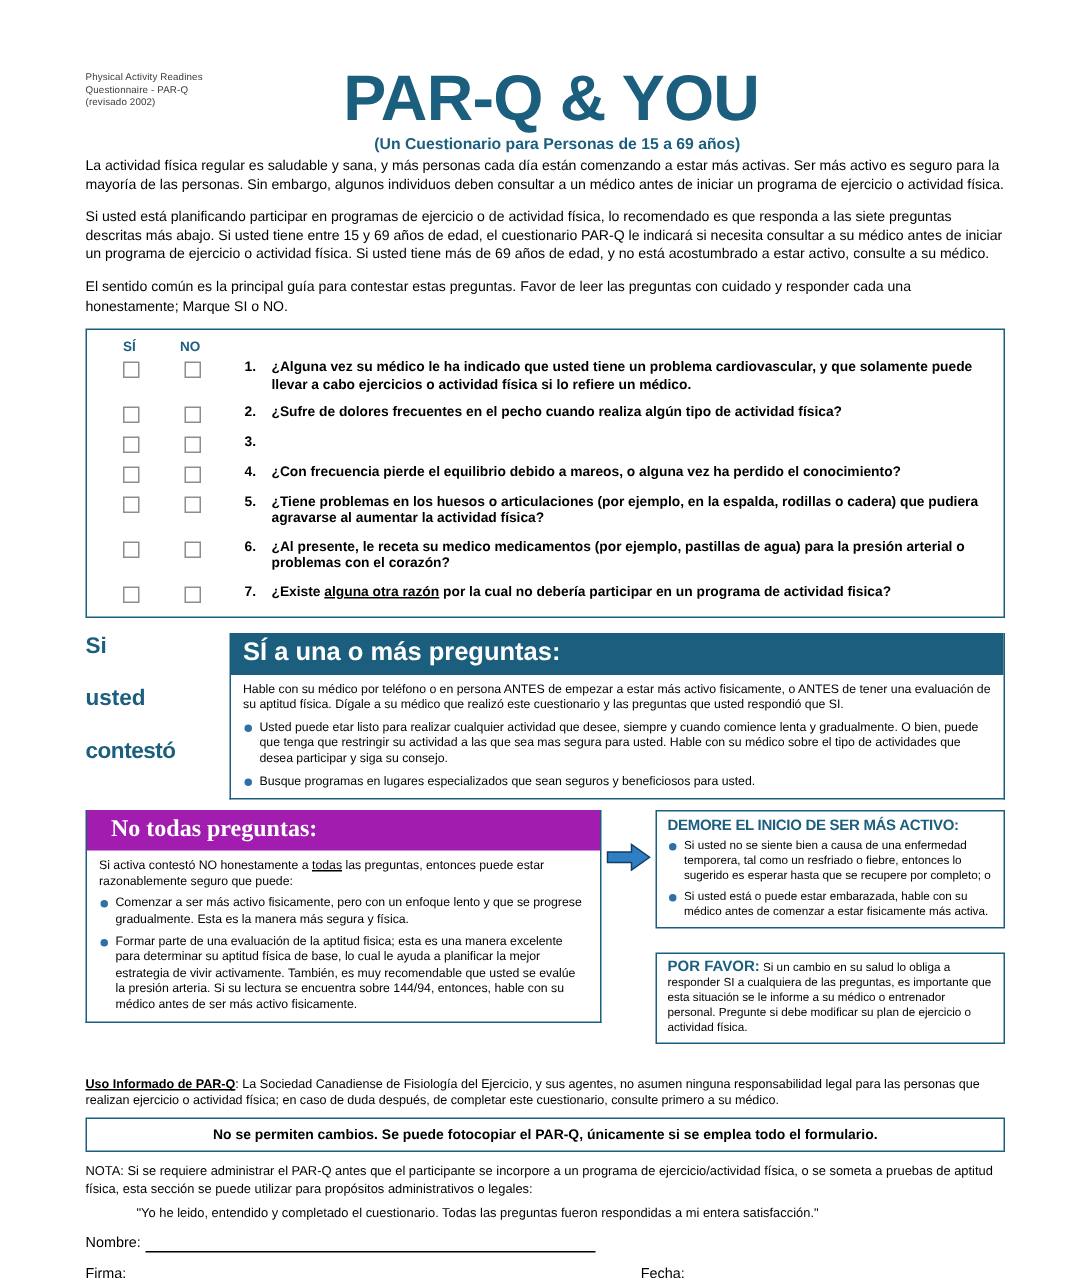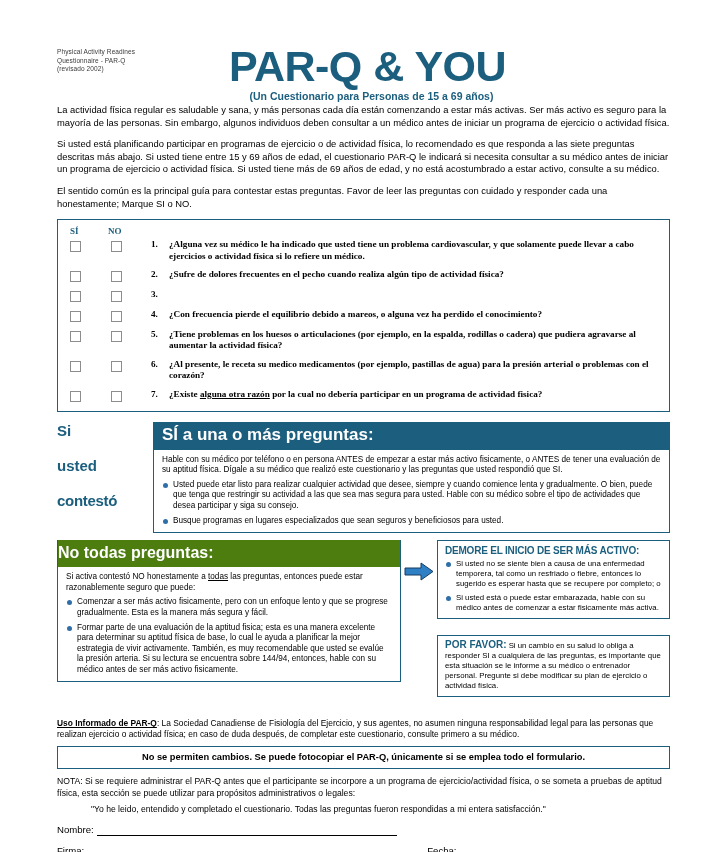--- a/index.html
+++ b/index.html
@@ -68,23 +68,22 @@
     font-size: 9.4px;
     line-height: 12.6px;
     margin: 0 0 9px 0;
     text-align: left;
   }
 
   
   .q-box {
     margin: 6px 45px 0 57px;
     border: 1.6px solid #1b5e7e;
-    padding: 6px 6px 7px 6px;
+    padding: 6px 6px 7px 18px;
     box-sizing: border-box;
-    font-family: Liberation Serif, serif;
   }
   .q-head {
     display: flex;
     font-size: 9px;
     font-weight: bold;
     color: #1b5e7e;
     margin: 0 0 3px 0;
   }
   .q-head .h-si { width: 38px; padding-left: 6px; }
   .q-head .h-no { width: 40px; }
@@ -184,26 +183,27 @@
     display: flex;
     align-items: flex-start;
   }
   .col-left {
     width: 344px;
     border: 1.4px solid #1b5e7e;
     border-top: none;
     box-sizing: border-box;
   }
   .bar2 {
-    background: #4d7c0f;
+    background: #a21caf;
     color: #ffffff;
     font-size: 16px;
     font-weight: bold;
-    padding: 3px 8px 5px 0;
+    padding: 3px 8px 5px 16px;
     line-height: 19px;
+    font-family: Liberation Serif, serif;
   }
   .col-left-body {
     padding: 5px 8px 5px 8px;
     font-size: 8.2px;
     line-height: 10.6px;
   }
   .col-left-body > p { margin: 0 0 4px 0; }
   .arrow-gap {
     width: 36px;
     display: flex;
@@ -407,21 +407,21 @@
       </div>
     </div>
   </div>
 
   <div class="two-col">
     <div class="col-left">
       <div class="bar2">No todas preguntas:</div>
       <div class="col-left-body">
         <p><span>Si activa contestó NO honestamente a </span><u>todas</u><span> las preguntas, entonces puede estar razonablemente seguro que puede:</span></p>
         <ul class="bul">
-          <li>Comenzar a ser más activo fisicamente, pero con un enfoque lento y que se progrese gradualmente. Esta es la manera más segura y fácil.</li>
+          <li>Comenzar a ser más activo fisicamente, pero con un enfoque lento y que se progrese gradualmente. Esta es la manera más segura y física.</li>
           <li>Formar parte de una evaluación de la aptitud fisica; esta es una manera excelente para determinar su aptitud física de base, lo cual le ayuda a planificar la mejor estrategia de vivir activamente. También, es muy recomendable que usted se evalúe la presión arteria. Si su lectura se encuentra sobre 144/94, entonces, hable con su médico antes de ser más activo fisicamente.</li>
         </ul>
       </div>
     </div>
 
     <div class="arrow-gap">
       <span class="arrow">
         <svg viewBox="0 0 30 19" width="30" height="19" aria-hidden="true">
           <polygon points="1,6 17,6 17,1 29,9.5 17,18 17,13 1,13" fill="#2f7fc4" stroke="#143d63" stroke-width="1"></polygon>
         </svg>

